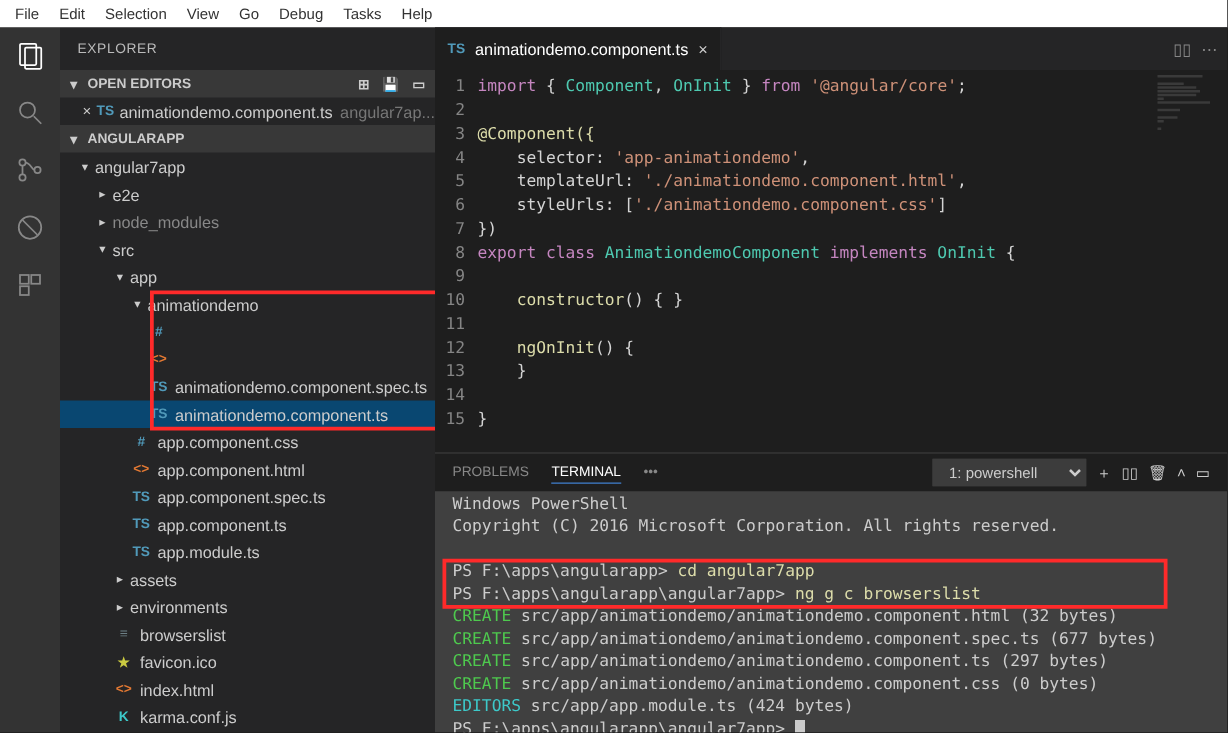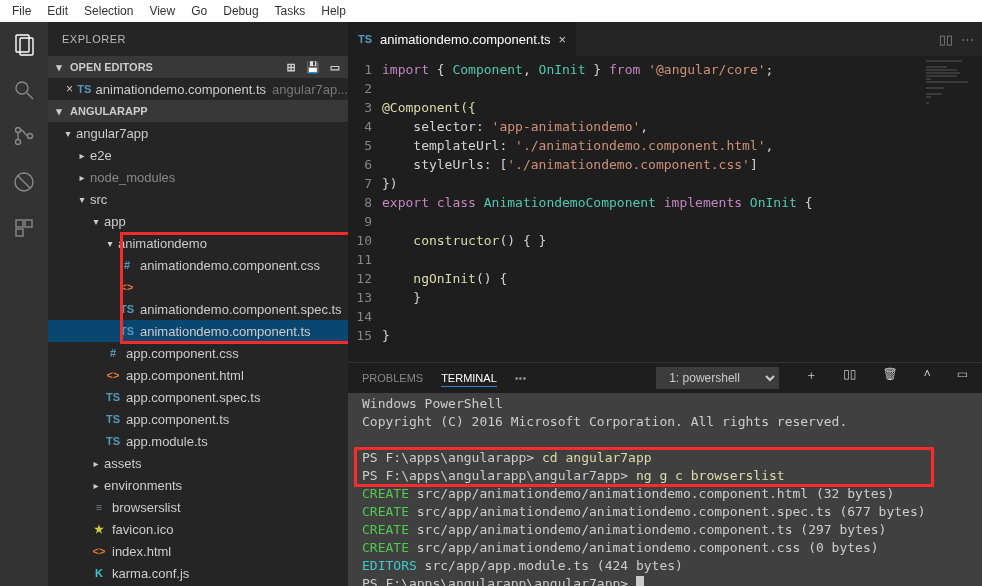--- a/index.html
+++ b/index.html
@@ -57,21 +57,21 @@
 .tok-func { color: #dcdcaa; }
 .minimap { width: 60px; background: #1e1e1e; padding: 4px; }
 .minimap .mm-line { height: 2px; margin-bottom: 1px; background: #3a3a3a; }
 
 
 .panel { height: 224px; border-top: 1px solid #333; background: #404040; display: flex; flex-direction: column; position: relative; }
 .panel-tabs { height: 30px; display: flex; align-items: center; padding: 0 14px; gap: 18px; background: #1e1e1e; color: #888; font-size: 11px; }
 .panel-tabs .ptab { cursor: pointer; padding: 2px 0; }
 .panel-tabs .ptab.active { color: #fff; border-bottom: 1px solid #4080d0; }
 .panel-tabs .dots { cursor: pointer; }
-.panel-tabs .right { margin-left: auto; display: flex; gap: 26px; color: #ccc; font-size: 12px; }
+.panel-tabs .right { margin-left: auto; display: flex; align-items: center; gap: 8px; color: #ccc; font-size: 12px; }
 .panel-tabs select { background: #3c3c3c; color: #ccc; border: 1px solid #3c3c3c; font-size: 12px; padding: 2px 22px 2px 8px; }
 .panel-body { flex: 1; font-family: Consolas, monospace; font-size: 13px; line-height: 18px; color: #ccc; padding: 2px 14px; position: relative; overflow: hidden; }
 .t-yellow { color: #dcdcaa; }
 .t-green { color: #4ec94e; }
 .t-cyan { color: #3dc9c9; }
 .cursor { display: inline-block; width: 8px; height: 15px; background: #cccccc; vertical-align: text-bottom; }
 </style>
 </head>
 <body>
 
@@ -173,21 +173,20 @@
         <div class="tree-row" style="padding-left:42px">
             <span class="tw">▾</span>
             <span class="label">app</span>
           </div>
         <div class="tree-row" style="padding-left:56px">
             <span class="tw">▾</span>
             <span class="label">animationdemo</span>
           </div>
         <div class="tree-row" style="padding-left:70px">
             <span class="icon css">#</span>
-            <span class="label">animationdemo.component.css</span>
           </div>
         <div class="tree-row" style="padding-left:70px">
             <span class="icon html">&lt;&gt;</span>
           </div>
         <div class="tree-row" style="padding-left:70px">
             <span class="icon ts">TS</span>
             <span class="label">animationdemo.component.spec.ts</span>
           </div>
         <div class="tree-row sel" style="padding-left:70px">
             <span class="icon ts">TS</span>

